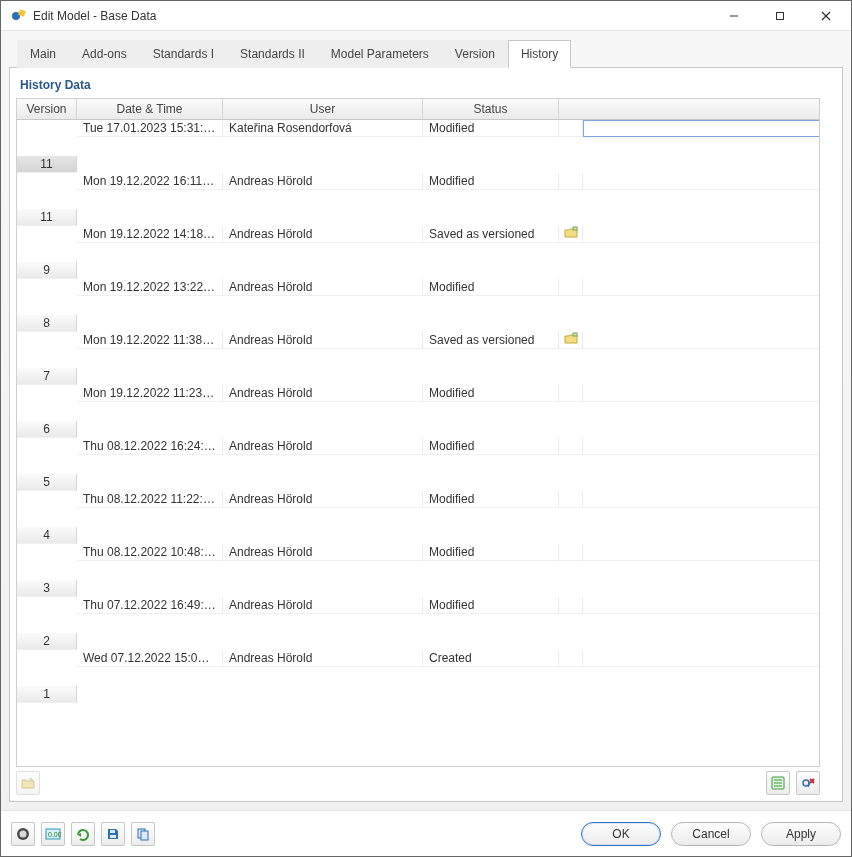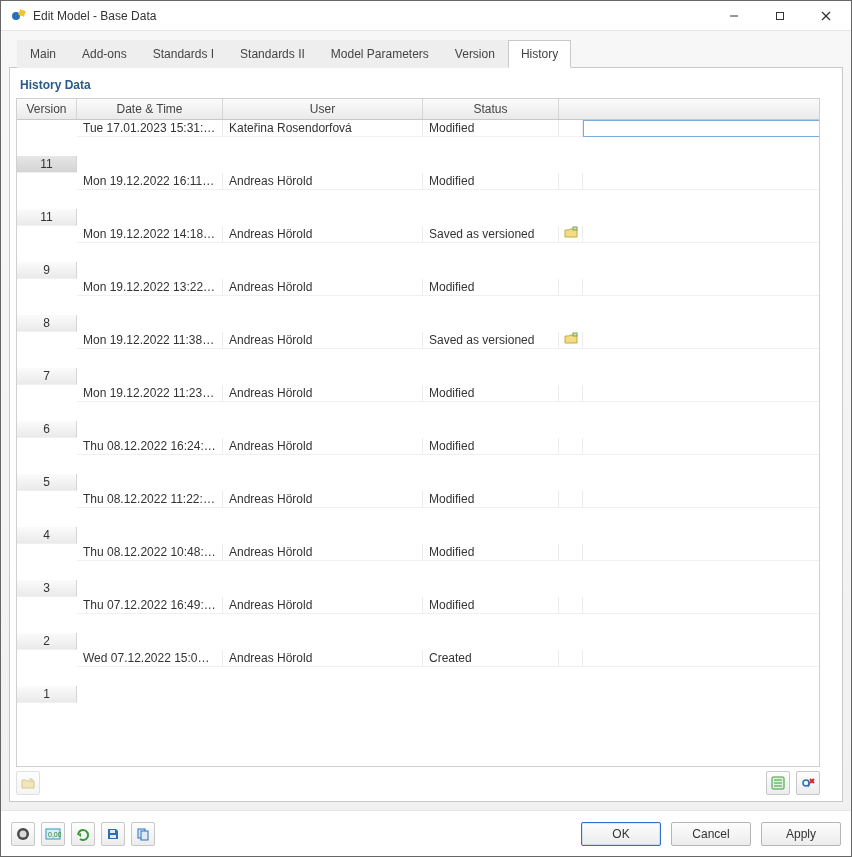--- a/index.html
+++ b/index.html
@@ -36,21 +36,21 @@
   .grid-row.sel .gc.comment { border: 1px solid #7aa9e0; background: #fff; }
 
   .panel-toolbar { display:flex; justify-content: space-between; padding: 4px 0 0 0; }
   .tb-left, .tb-right { display:flex; gap:6px; }
   .tool-btn { width: 24px; height: 24px; border: 1px solid #c7c7c7; background: linear-gradient(#fefefe,#ececec); display:flex; align-items:center; justify-content:center; border-radius: 2px; }
   .tool-btn.dis { opacity: .55; }
 
   .footer { height: 46px; display:flex; align-items:center; justify-content: space-between; padding: 0 10px; border-top: 1px solid #e5e5e5; background:#fff; }
   .footer-left { display:flex; gap:6px; }
   .footer-right { display:flex; gap:10px; }
-  .btn { min-width: 80px; height: 24px; padding: 0 12px; border: 1px solid #b5b5b5; background: linear-gradient(#fdfdfd,#ececec); display:flex; align-items:center; justify-content:center; border-radius: 2px; }
+  .btn { min-width: 80px; height: 24px; padding: 0 12px; border: 1px solid #b5b5b5; background: linear-gradient(#fdfdfd,#ececec); display:flex; align-items:center; justify-content:center; border-radius: 12px; }
   .btn.primary { border-color: #2e73c8; box-shadow: inset 0 0 0 1px rgba(46,115,200,.15); }
 
   .folder-icon { width:14px; height:12px; }
 </style>
 </head>
 <body>
 
 <div class="window">
 
   <div class="titlebar">

